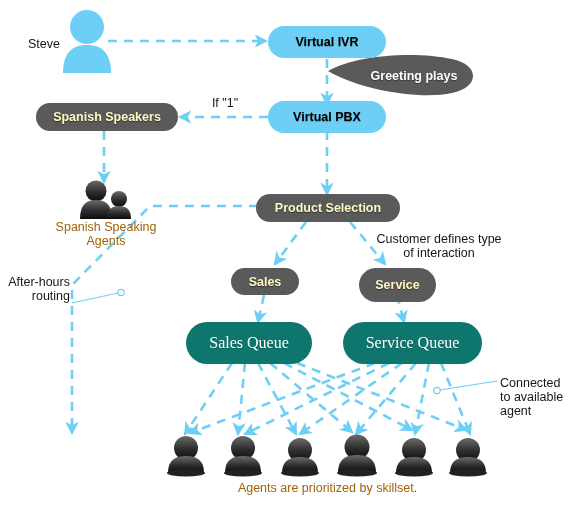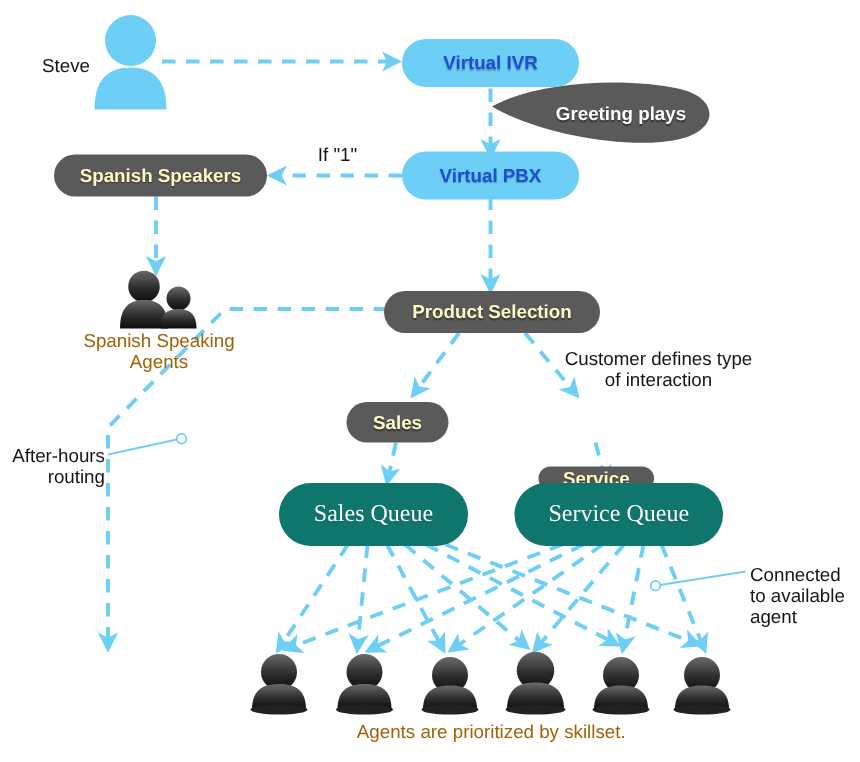--- a/index.html
+++ b/index.html
@@ -2,21 +2,21 @@
 <html><head>
 <meta charset="utf-8">
 <style>
   html,body{margin:0;padding:0;background:#ffffff;}
   body{font-family:"Liberation Sans","DejaVu Sans",sans-serif;}
   #canvas{position:relative;width:573px;height:508px;overflow:hidden;background:#fff;}
   #wires{position:absolute;left:0;top:0;width:573px;height:508px;}
 
   .node{position:absolute;display:flex;align-items:center;justify-content:center;
         border-radius:999px;box-sizing:border-box;text-align:center;}
-  .n-blue{background:#6ECFF6;color:#1d4ed8;font-weight:bold;font-size:12.5px;
+  .n-blue{background:#6ECFF6;color:#000000;font-weight:bold;font-size:12.5px;
           text-shadow:0 1px 1px rgba(0,0,0,.28);}
   .n-gray{background:#5A5A5A;color:#fef9c3;font-weight:bold;font-size:12.5px;
           text-shadow:0 1px 1px rgba(0,0,0,.45);}
   .n-salmon{background:#0f766e;color:#ffffff;font-weight:normal;font-size:16px;
             text-shadow:0 1px 1px rgba(0,0,0,.2);font-family:Liberation Serif, serif;}
 
   .lbl{position:absolute;color:#161616;font-size:12.5px;line-height:14px;}
   .lbl-c{text-align:center;}
   .lbl-r{text-align:right;}
 
@@ -139,35 +139,35 @@
   <div class="node n-blue" style="left:268px;top:26px;width:118px;height:32px;">Virtual IVR</div>
 
   <div class="node n-blue" style="left:268px;top:101px;width:118px;height:32px;">Virtual PBX</div>
 
   <div class="node n-gray" style="left:36px;top:103px;width:142px;height:28px;">Spanish Speakers</div>
 
   <div class="node n-gray" style="left:256px;top:194px;width:144px;height:28px;">Product Selection</div>
 
   <div class="node n-gray" style="left:231px;top:268px;width:68px;height:27px;">Sales</div>
 
-  <div class="node n-gray" style="left:359px;top:268px;width:77px;height:16px;margin-top:43px;">Service</div>
+  <div class="node n-gray" style="left:359px;top:268px;width:77px;height:34px;">Service</div>
 
   <div class="node n-salmon" style="left:186px;top:322px;width:126px;height:42px;">Sales Queue</div>
 
   <div class="node n-salmon" style="left:343px;top:322px;width:139px;height:42px;">Service Queue</div>
 
 
   <div class="bubble" style="left:357px;top:64px;width:114px;height:24px;">Greeting plays</div>
 
 
   <div class="lbl lbl-c" style="left:190px;top:96px;width:70px;">If "1"</div>
 
   <div class="lbl lbl-c" style="left:370px;top:232px;width:138px;">Customer defines type of interaction</div>
 
-  <div class="lbl lbl-r" style="left:2px;top:297px;width:68px;">After-hours routing</div>
+  <div class="lbl lbl-r" style="left:2px;top:275px;width:68px;">After-hours routing</div>
 
   <div class="lbl" style="left:500px;top:376px;width:72px;">Connected to available agent</div>
 
   <div class="lbl" style="left:28px;top:37px;">Steve</div>
 
   <div class="cap" style="left:46px;top:220px;width:120px;">Spanish Speaking Agents</div>
 
   <div class="cap" style="left:180px;top:481px;width:295px;">Agents are prioritized by skillset.</div>
 
 </div>

